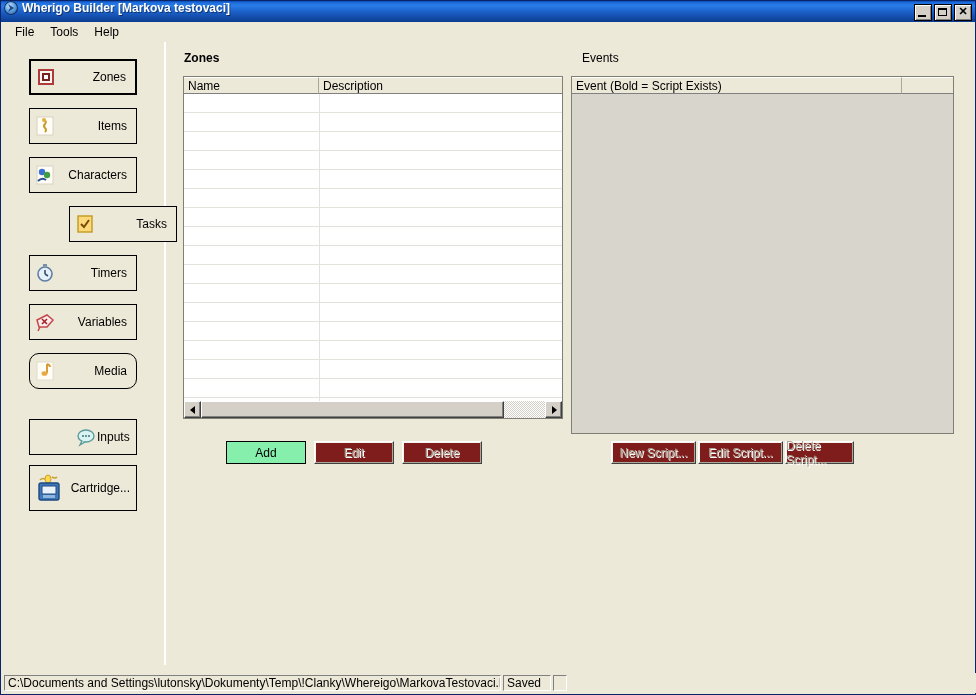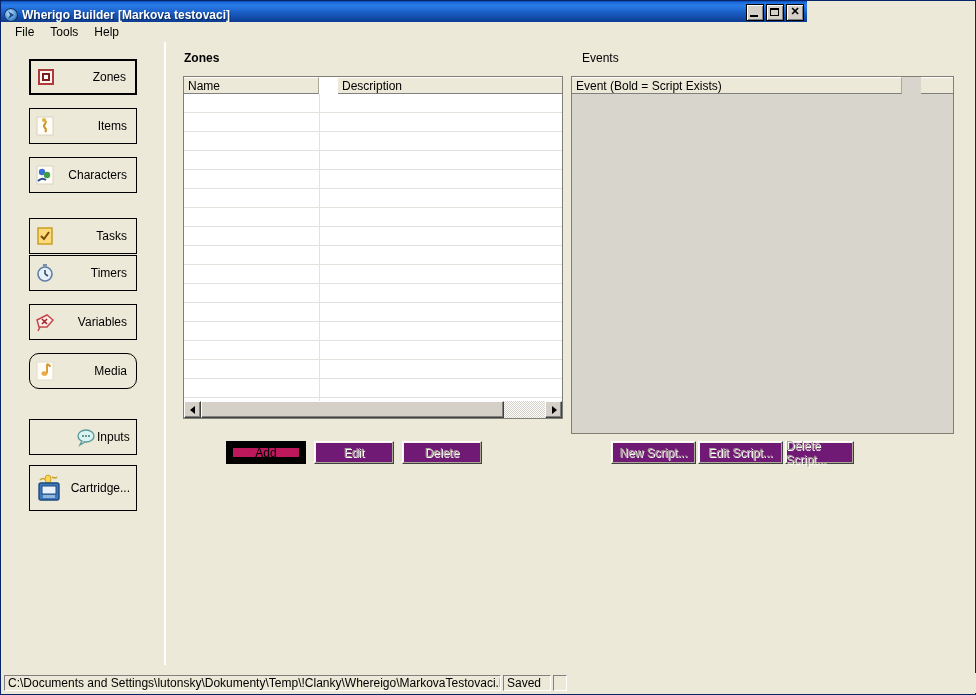--- a/index.html
+++ b/index.html
@@ -9,23 +9,23 @@
     font-size:12px;color:#000;
     -webkit-font-smoothing:none;
   }
   #app{
     position:relative;width:976px;height:695px;box-sizing:border-box;
     border:1px solid #0a246a;background:#ece9d8;
   }
 
   
   .titlebar{
-    position:absolute;left:0;top:0;width:806px;height:21px;
+    position:absolute;left:0;top:0;width:974px;height:21px;
     background:linear-gradient(to bottom,#0a4ab4 0%,#1e6ddb 8%,#2a7ce8 22%,#1b60c8 52%,#10459e 88%,#0c3c91 100%);
-    display:flex;align-items:flex-end;
+    display:flex;align-items:flex-start;
   }
   .title-ico{
     width:14px;height:14px;margin-left:3px;margin-right:4px;flex:0 0 auto;
     border-radius:50%;
     background:radial-gradient(circle at 40% 35%,#bfe0ff 0%,#5b9fe0 45%,#13407f 100%);
     box-shadow:0 0 0 1px #0b2c63 inset;position:relative;
   }
   .title-ico:after{
     content:"";position:absolute;left:4px;top:3px;width:6px;height:8px;
     background:#0b2c63;clip-path:polygon(0 0,100% 50%,0 100%,35% 50%);
@@ -73,21 +73,21 @@
   
   .panel-label{position:absolute;font-size:12px;color:#000;}
   .panel-label.bold{font-weight:bold;}
 
   .listview{
     position:absolute;background:#fff;
     border:1px solid #7f7f76;box-sizing:border-box;
     overflow:hidden;
   }
   .listview.disabled{background:#d8d5cd;}
-  .lv-head{display:flex;height:17px;box-sizing:border-box;gap:19px;}
+  .lv-head{display:flex;height:17px;box-sizing:border-box;}
   .lv-col{
     background:#ece9d8;
     border-right:1px solid #aca899;
     border-bottom:1px solid #808080;
     border-top:1px solid #fff;
     box-sizing:border-box;
     font-size:12px;padding:1px 0 0 4px;color:#000;
     white-space:nowrap;overflow:hidden;cursor:default;
   }
   .lv-body{position:relative;overflow:hidden;}
@@ -118,27 +118,27 @@
   .sb-thumb{
     position:absolute;left:0;top:0;bottom:0;
     background:#d4d0c8;border:1px solid #fff;
     border-right-color:#404040;border-bottom-color:#404040;
     box-shadow:inset -1px -1px 0 #808080;box-sizing:border-box;cursor:default;
   }
 
   
   .btn{
     position:absolute;height:23px;box-sizing:border-box;
-    background:#701a75;border:1px solid #fff;
+    background:#7f1d1d;border:1px solid #fff;
     border-right-color:#404040;border-bottom-color:#404040;
     box-shadow:inset -1px -1px 0 #aca899,inset 1px 1px 0 #f6f4ec;
     font-family:"Liberation Sans",sans-serif;font-size:12px;color:#000;
     display:flex;align-items:center;justify-content:center;cursor:default;
   }
-  .btn.def{border:7px solid #000000;box-shadow:none;background:#be185d;}
+  .btn.def{border:1px solid #000000;box-shadow:none;background:#86efac;}
   .btn.disabled{color:#aca899;text-shadow:1px 1px 0 #fff;}
 
   
   .statusbar{
     position:absolute;left:1px;bottom:1px;width:974px;height:20px;
     background:#ece9d8;display:flex;align-items:stretch;box-sizing:border-box;
     padding:2px 2px 2px 2px;gap:2px;
   }
   .sb-cell{
     background:#ece9d8;border:1px solid #aca899;
@@ -203,21 +203,21 @@
         <svg width="22" height="22" viewBox="0 0 22 22">
           <rect x="3" y="2" width="16" height="18" fill="#fffdf6" stroke="#d8d2c2"></rect>
           <circle cx="8" cy="8" r="3.2" fill="#3b6fd4"></circle>
           <circle cx="13" cy="11" r="3.2" fill="#3f9e45"></circle>
           <path d="M4 17 q4-4 8-1" stroke="#2a4f97" stroke-width="2" fill="none"></path>
         </svg>
       </span>
       <span class="nblbl">Characters</span>
     </div>
 
-    <div class="navbtn" style="top:176px;">
+    <div class="navbtn" style="top:164px;margin-left:40px;">
       <span class="nbico">
         <svg width="22" height="22" viewBox="0 0 22 22">
           <rect x="4" y="3" width="14" height="16" fill="#fcd97a" stroke="#c39a1e" stroke-width="1.4"></rect>
           <path d="M7 11 l3 3 l5 -7" stroke="#7a4a05" stroke-width="2" fill="none"></path>
         </svg>
       </span>
       <span class="nblbl">Tasks</span>
     </div>
 
     <div class="navbtn" style="top:213px;">

